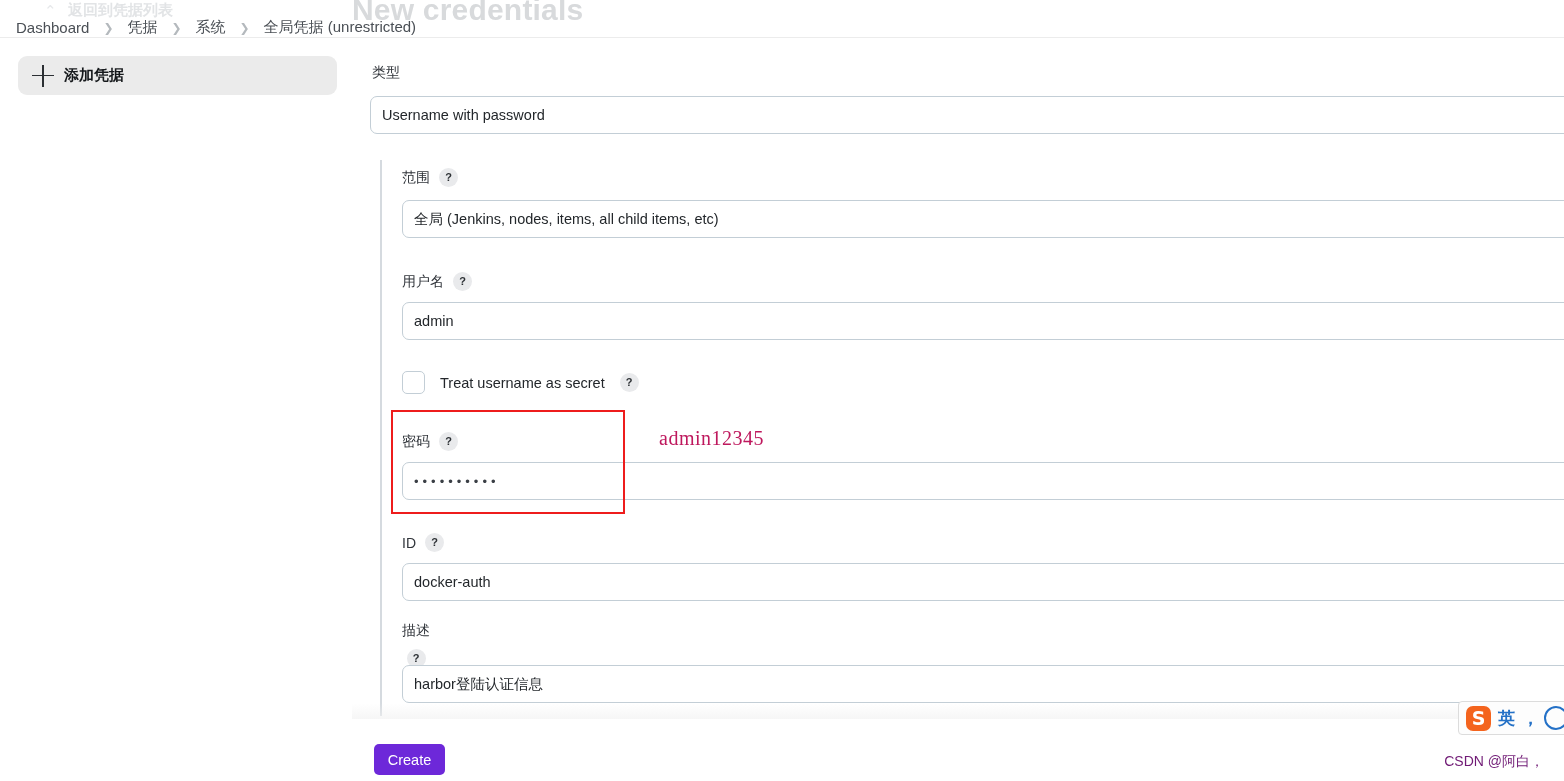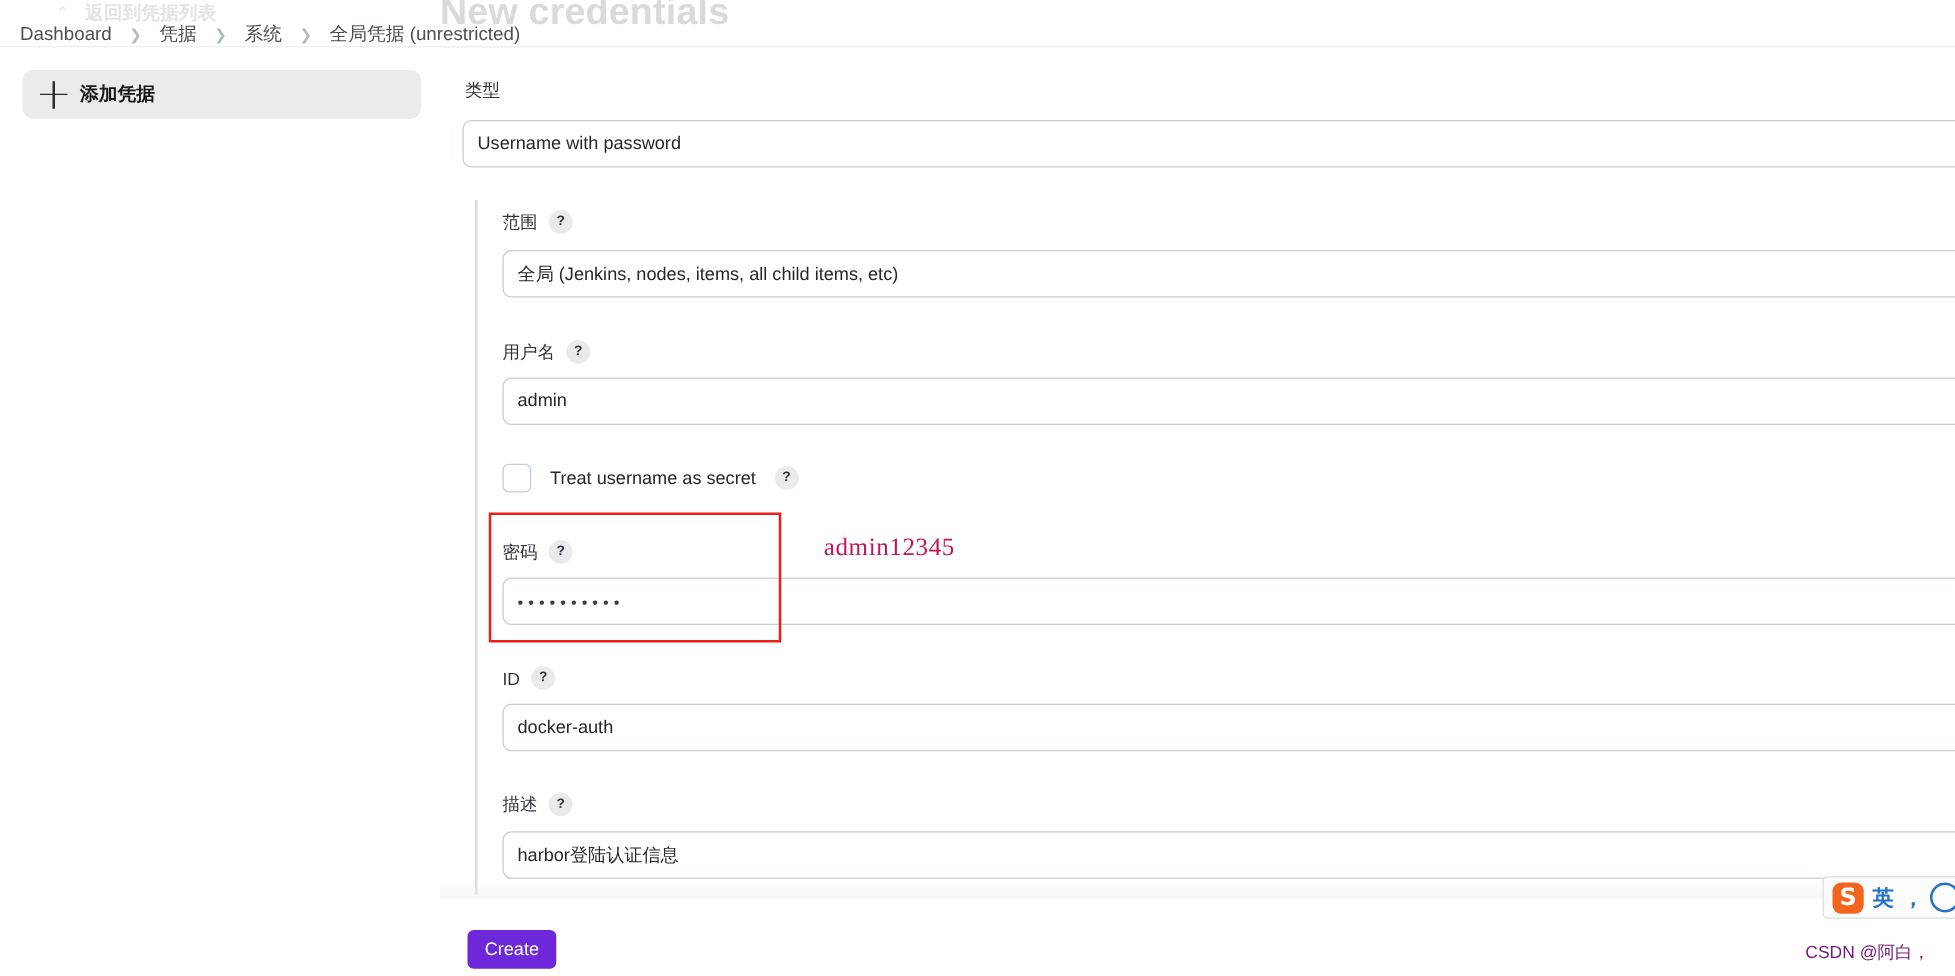--- a/index.html
+++ b/index.html
@@ -217,21 +217,21 @@
     color: #23272b;
   }
 
   .pwd-label     { position: absolute; left: 50px; top: 394px; }
   .pwd-input     {
     position: absolute; left: 50px; top: 424px; width: 1250px;
     font-size: 13px; letter-spacing: 4px; color: #3a3f45;
   }
   .id-label      { position: absolute; left: 50px; top: 495px; }
   .id-input      { position: absolute; left: 50px; top: 525px; width: 1250px; }
-  .desc-label    { position: absolute; left: 50px; top: 596px; }
+  .desc-label    { position: absolute; left: 50px; top: 584px; flex-direction: column; }
   .desc-input    { position: absolute; left: 50px; top: 627px; width: 1250px; }
 
   
   .red-box {
     position: absolute;
     left: 39px;
     top: 372px;
     width: 234px;
     height: 104px;
     border: 2px solid #ee1c1c;

